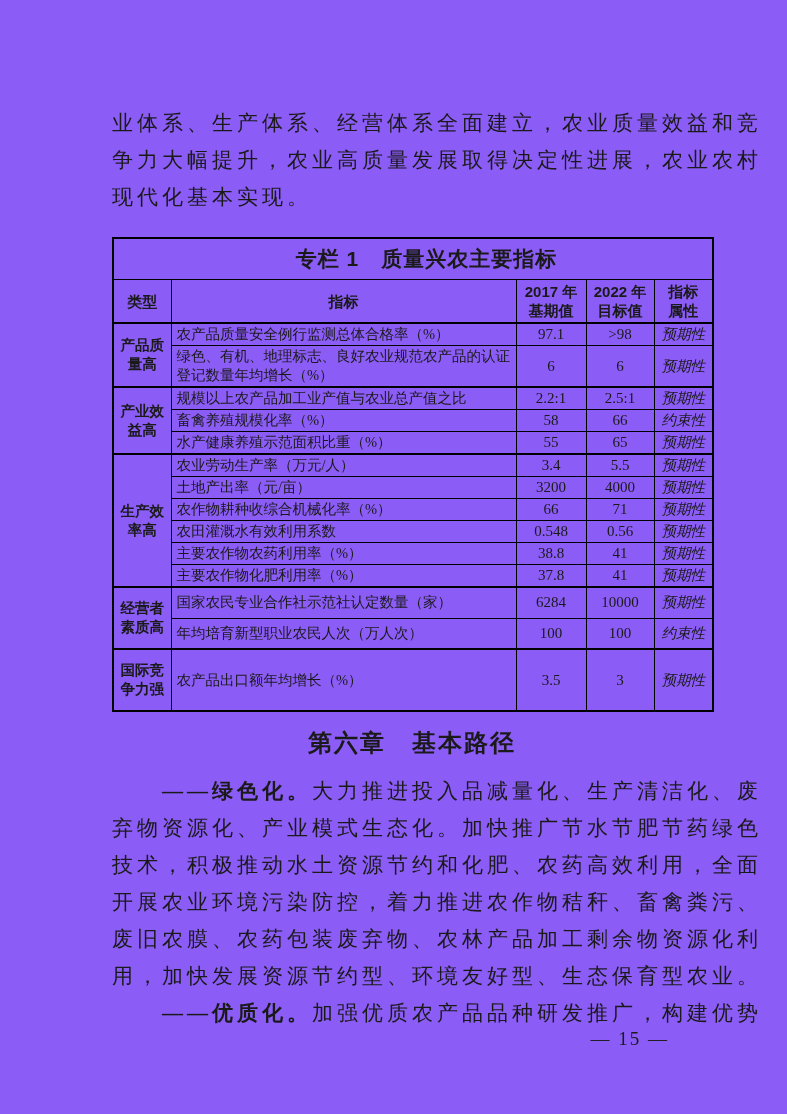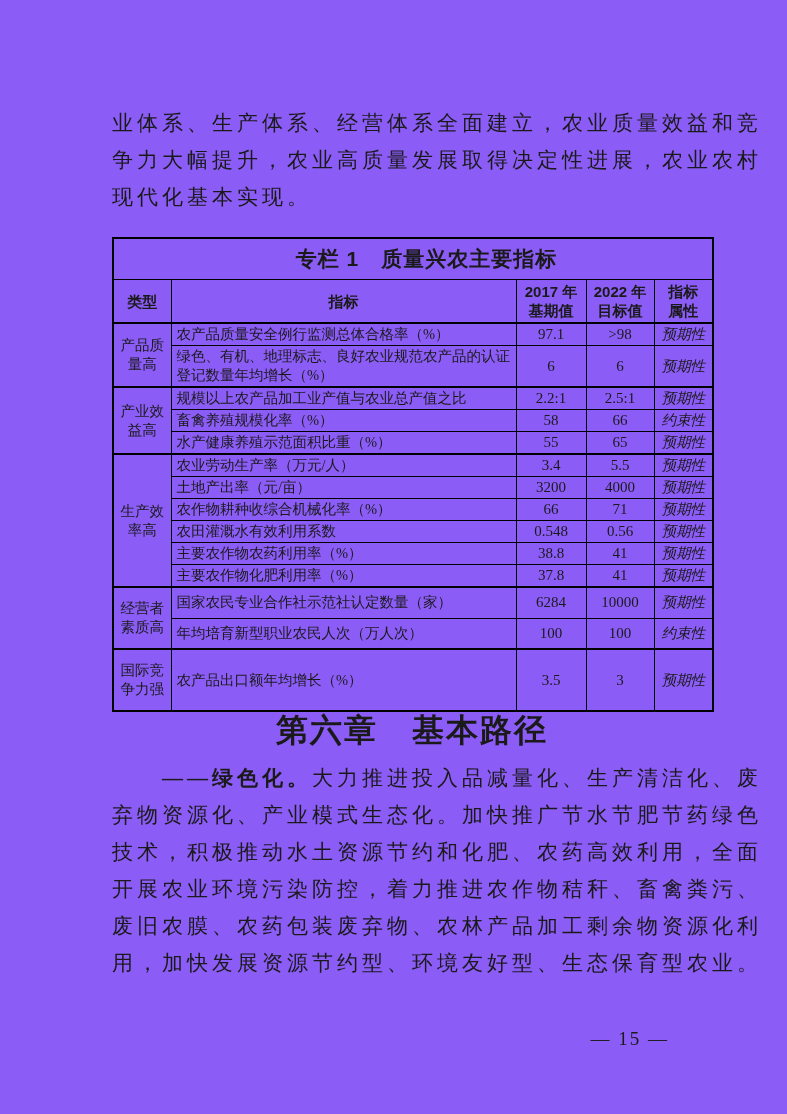--- a/index.html
+++ b/index.html
@@ -39,30 +39,30 @@
     padding-left:28px;
   }
   .itable .head-row th{
     font-family:"Liberation Sans","DejaVu Sans",sans-serif;
     font-weight:bold;font-size:15px;
     line-height:19px;padding:2px 1px;text-align:center;
     white-space:pre-line;
     border-bottom:2px solid #000;
   }
   .itable td{line-height:19px;padding:1px 3px;}
-  .itable td.cat{text-align:center;padding:11px 2px;}
+  .itable td.cat{text-align:center;padding:11px 2px;font-weight:bold;}
   .itable td.ind{text-align:left;padding-left:5px;white-space:pre-line;}
   .itable td.val{text-align:center;font-size:15px;}
   .itable td.attr{text-align:center;font-style:italic;}
   .itable tr.group-start td{border-top:2px solid #000;}
 
   .chapter{
-    margin-top:1px;
+    margin-top:14px;
     font-family:"Liberation Sans","DejaVu Sans",sans-serif;
-    font-weight:bold;font-size:32px;line-height:34px;
+    font-weight:bold;font-size:24px;line-height:34px;
     text-align:center;letter-spacing:2px;
   }
   .green{margin-top:13px;}
 
   .pageno{
     position:absolute;top:1028px;right:118px;
     font-size:19px;letter-spacing:2px;white-space:nowrap;
   }
 </style>
 </head>
@@ -198,17 +198,20 @@
 
     <div class="para green">
       <div class="bline indent"><span class="lead">——绿色化。</span><span>大力推进投入品减量化、生产清洁化、废</span></div>
       <div class="bline">弃物资源化、产业模式生态化。加快推广节水节肥节药绿色</div>
       <div class="bline">技术，积极推动水土资源节约和化肥、农药高效利用，全面</div>
       <div class="bline">开展农业环境污染防控，着力推进农作物秸秆、畜禽粪污、</div>
       <div class="bline">废旧农膜、农药包装废弃物、农林产品加工剩余物资源化利</div>
       <div class="bline">用，加快发展资源节约型、环境友好型、生态保育型农业。</div>
     </div>
 
+    <div class="para">
+      <div class="bline indent"><span class="lead">——优质化。</span><span>加强优质农产品品种研发推广，构建优势</span></div>
+    </div>
 
   </div>
 
   <div class="pageno">— 15 —</div>
 </div>
 
 </body></html>

